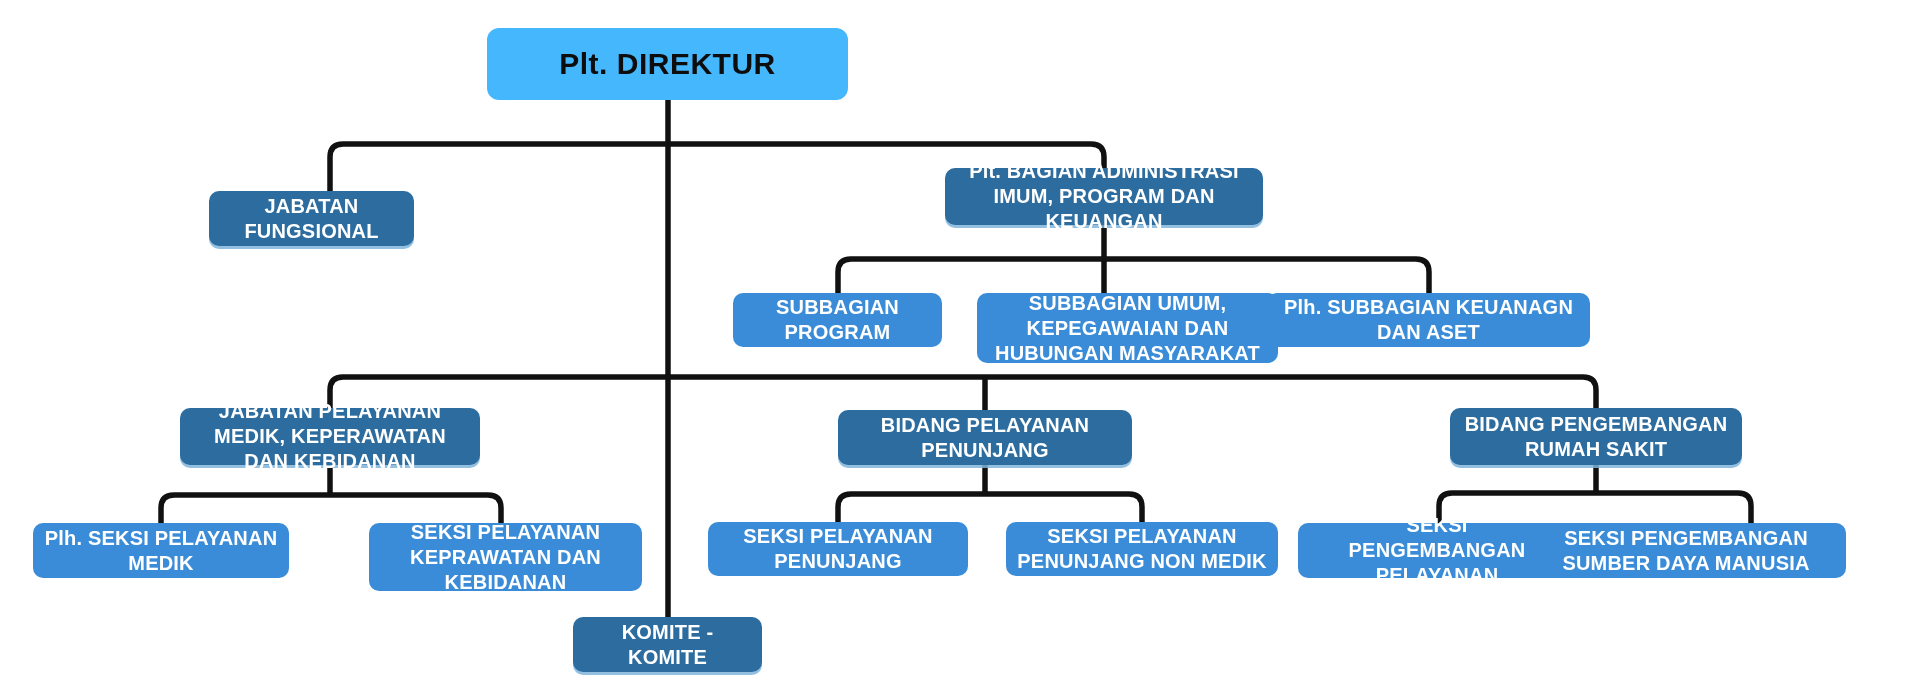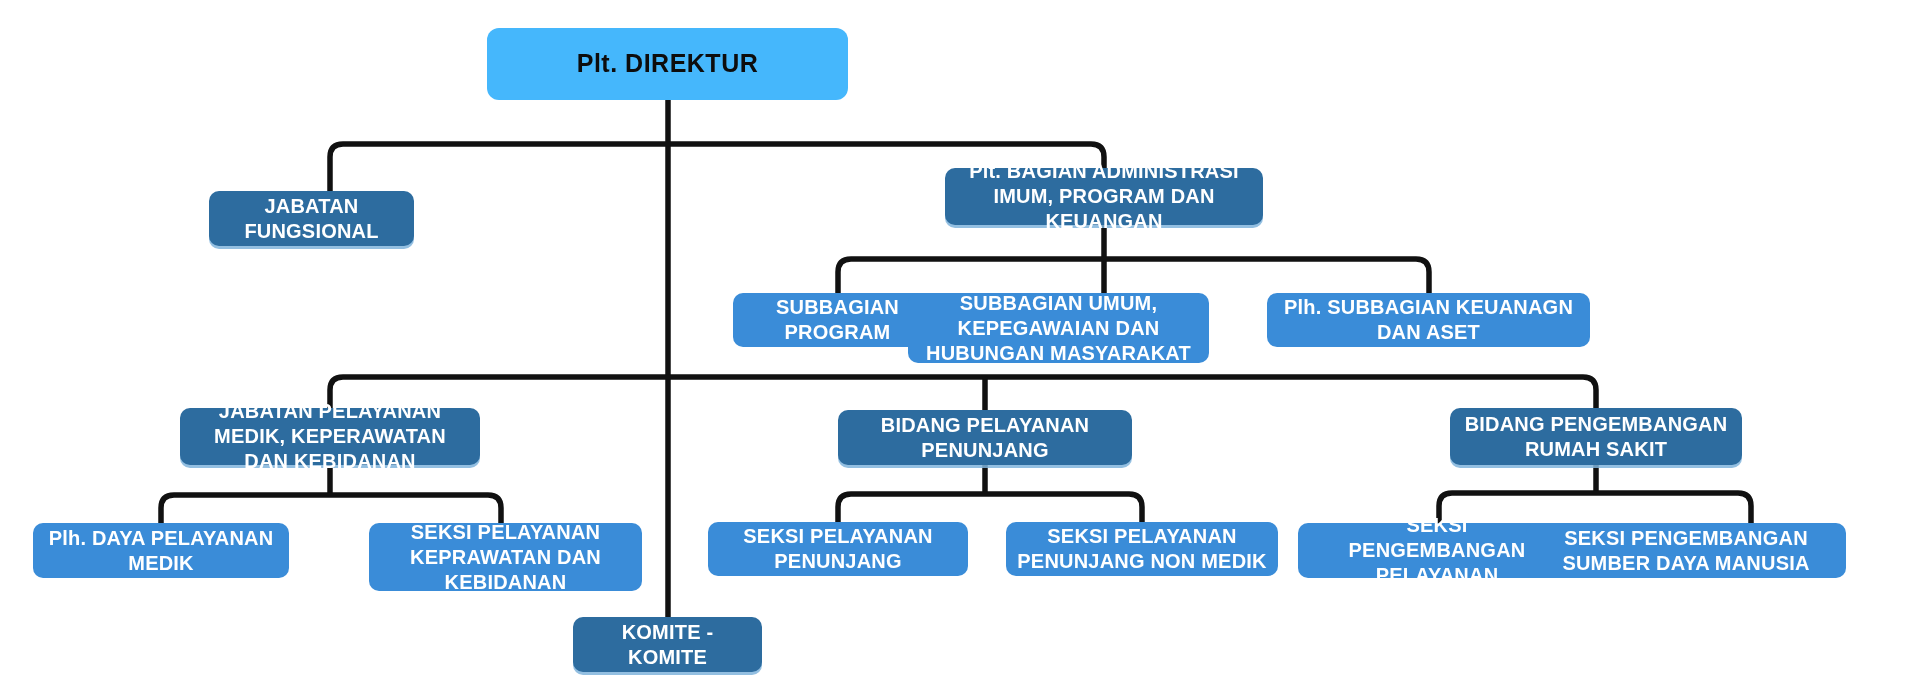--- a/index.html
+++ b/index.html
@@ -44,21 +44,21 @@
   .node.dark {
     background: var(--dark-fill, #2d6c9f);
     box-shadow: 0 3px 0 rgba(128, 180, 220, 0.85);
   }
   .node.medium {
     background: var(--medium-fill, #3a8cd8);
   }
   .node.root {
     background: var(--root-fill, #45b7fc);
     color: var(--root-text, #0d0d0d);
-    font-size: 25px;
+    font-size: 30px;
     letter-spacing: 0.5px;
     border-radius: 12px;
     box-shadow: none;
   }
   .node span { display: inline-block; }
   .node .narrow { max-width: 200px; text-align: center; }
 </style>
 </head>
 <body>
 
@@ -96,42 +96,42 @@
   </div>
 
   <div class="node dark" style="left:945px; top:168px; width:318px; height:57px">
     <span>Plt. BAGIAN ADMINISTRASI IMUM, PROGRAM DAN KEUANGAN</span>
   </div>
 
   <div class="node medium" style="left:733px; top:293px; width:209px; height:54px">
     <span>SUBBAGIAN PROGRAM</span>
   </div>
 
-  <div class="node medium" style="left:908px; top:293px; width:301px; height:70px">
+  <div class="node medium" style="left:977px; top:293px; width:301px; height:70px">
     <span>SUBBAGIAN UMUM, KEPEGAWAIAN DAN HUBUNGAN MASYARAKAT</span>
   </div>
 
   <div class="node medium" style="left:1267px; top:293px; width:323px; height:54px">
     <span>Plh. SUBBAGIAN KEUANAGN DAN ASET</span>
   </div>
 
   <div class="node dark" style="left:180px; top:408px; width:300px; height:57px">
     <span>JABATAN PELAYANAN MEDIK, KEPERAWATAN DAN KEBIDANAN</span>
   </div>
 
   <div class="node dark" style="left:838px; top:410px; width:294px; height:55px">
     <span>BIDANG PELAYANAN PENUNJANG</span>
   </div>
 
   <div class="node dark" style="left:1450px; top:408px; width:292px; height:57px">
     <span>BIDANG PENGEMBANGAN RUMAH SAKIT</span>
   </div>
 
   <div class="node medium" style="left:33px; top:523px; width:256px; height:55px">
-    <span>Plh. DAYA PELAYANAN MEDIK</span>
+    <span>Plh. SEKSI PELAYANAN MEDIK</span>
   </div>
 
   <div class="node medium" style="left:369px; top:523px; width:273px; height:68px">
     <span>SEKSI PELAYANAN KEPRAWATAN DAN KEBIDANAN</span>
   </div>
 
   <div class="node medium" style="left:708px; top:522px; width:260px; height:54px">
     <span>SEKSI PELAYANAN PENUNJANG</span>
   </div>
 

